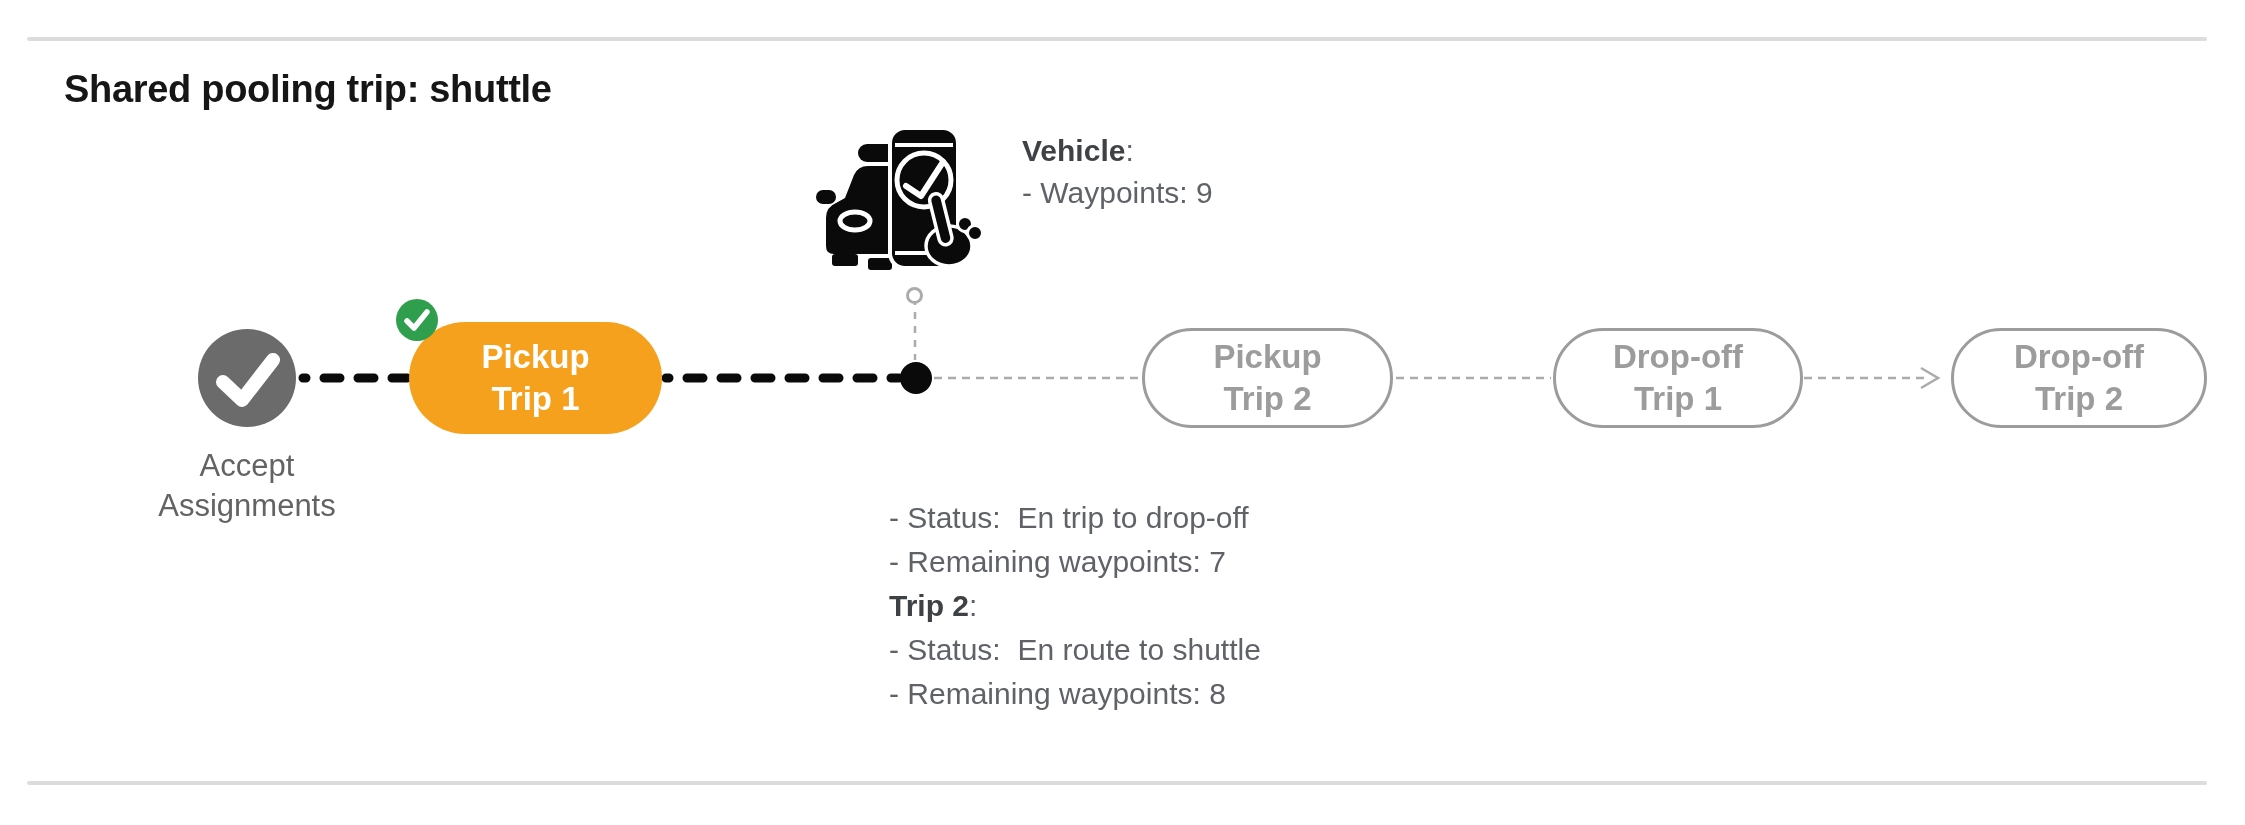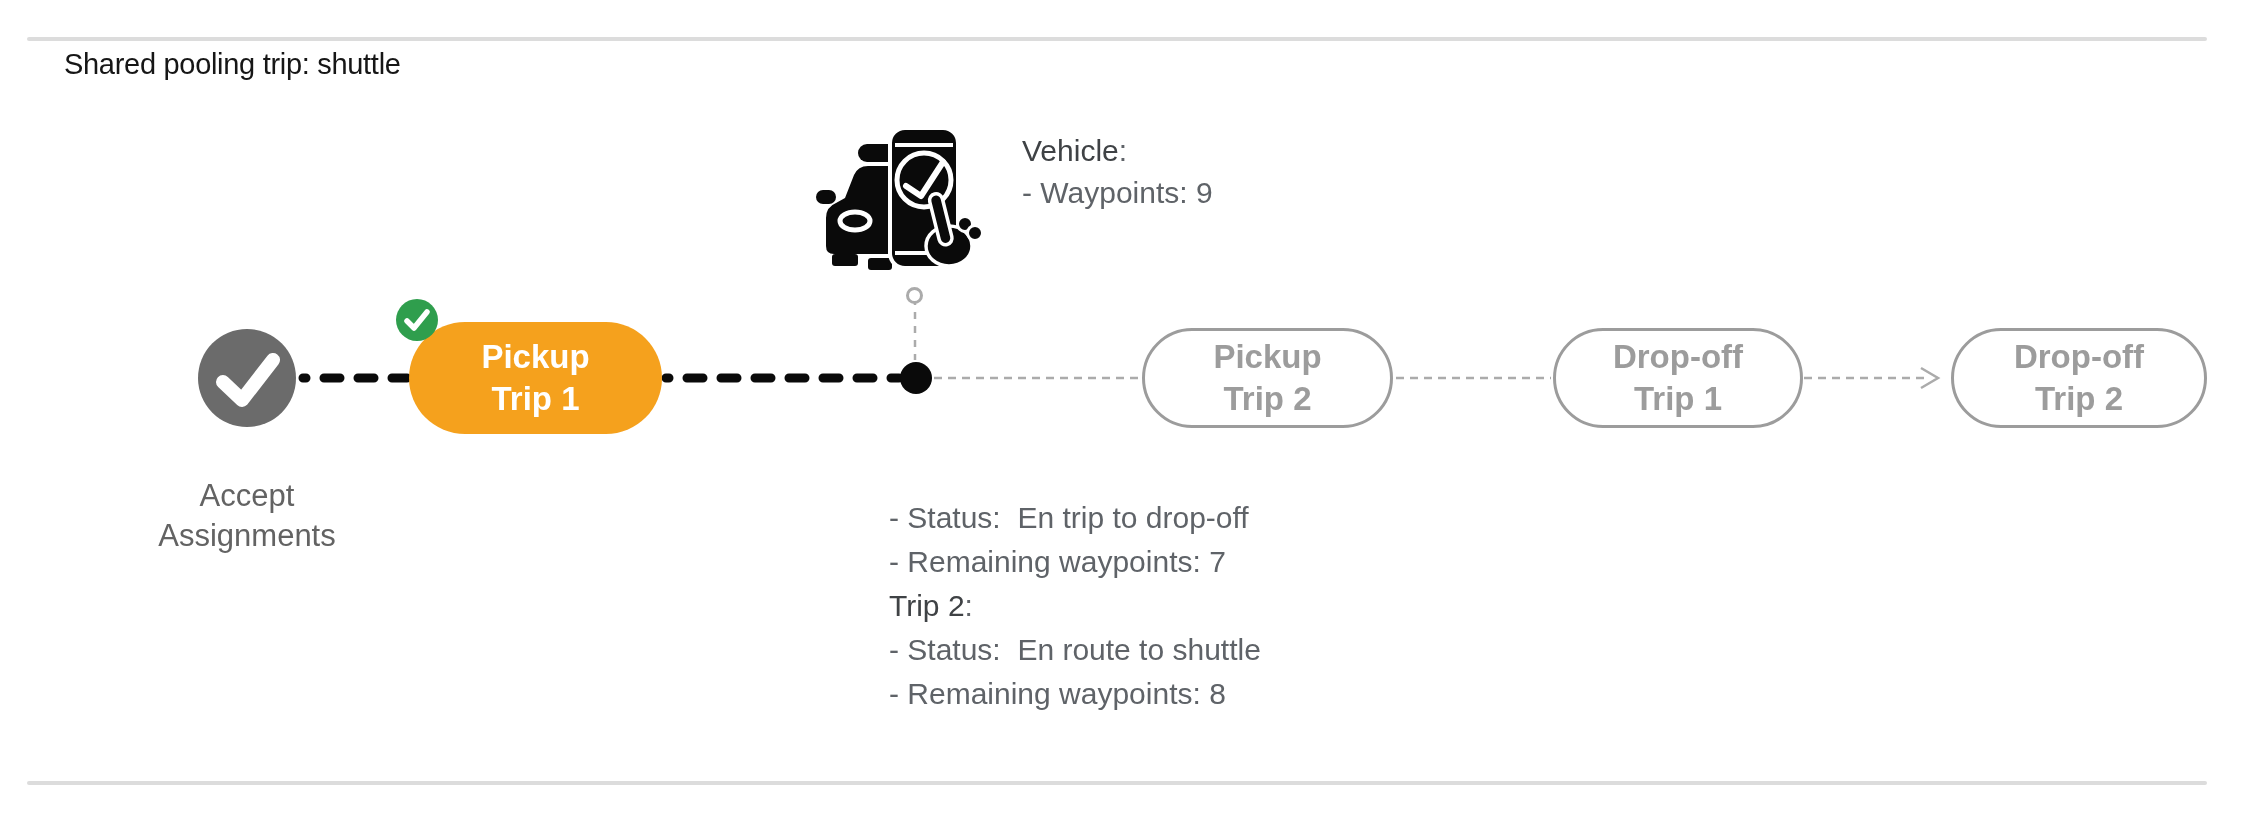--- a/index.html
+++ b/index.html
@@ -5,21 +5,21 @@
   html,body{margin:0;padding:0;background:#ffffff;}
   .stage{position:relative;width:2245px;height:825px;background:#ffffff;overflow:hidden;
          font-family:"Liberation Sans",sans-serif;}
 
   
   .divider{position:absolute;left:27px;width:2180px;height:4px;background:var(--divider-gray,#dcdcdc);border-radius:2px;}
   .divider.top{top:37px;}
   .divider.bottom{top:781px;}
 
   
-  .title{position:absolute;left:64px;top:48px;font-size:29px;font-weight:normal;
+  .title{position:absolute;left:64px;top:68px;font-size:38px;font-weight:bold;
          color:var(--title-black,#161616);letter-spacing:-0.3px;z-index:2;}
 
   
   svg.connectors{position:absolute;left:0;top:0;z-index:1;}
   .bold-dash{stroke:var(--path-black,#000);stroke-width:9;stroke-linecap:round;
              stroke-dasharray:16 18;stroke-dashoffset:13;fill:none;}
   .thin-dash{stroke:var(--path-gray,#ababab);stroke-width:2.5;stroke-dasharray:8 6;fill:none;}
   .vert-dash{stroke:var(--path-gray,#ababab);stroke-width:2.5;stroke-dasharray:7 7;fill:none;}
   .arrow-head{stroke:var(--path-gray,#ababab);stroke-width:2.5;fill:none;}
 
@@ -37,27 +37,27 @@
   #pill-dropoff1{left:1553px;width:250px;}
   #pill-dropoff2{left:1951px;width:256px;}
   .badge{left:396px;top:299px;width:42px;height:42px;border-radius:50%;
          background:var(--completed-green,#2f9e4d);z-index:3;}
   .dot{left:900px;top:362px;width:32px;height:32px;border-radius:50%;background:var(--path-black,#000);}
   .small-circle{left:906px;top:287px;width:17px;height:17px;border-radius:50%;background:#ffffff;
                 border:3px solid var(--path-gray,#ababab);box-sizing:border-box;}
 
   
   .accept-label{position:absolute;left:97px;top:446px;width:300px;text-align:center;
-                font-size:31px;line-height:40px;color:var(--label-gray,#636363);z-index:2;margin-top:30px;}
+                font-size:31px;line-height:40px;color:var(--label-gray,#636363);z-index:2;}
   .vehicle-icon{position:absolute;left:816px;top:118px;z-index:2;}
   .vehicle-info{position:absolute;left:1022px;top:130px;font-size:30px;line-height:42px;
                 color:var(--info-gray,#5f6368);z-index:2;}
   .trip-info{position:absolute;left:889px;top:496px;font-size:30px;line-height:44px;
              color:var(--info-gray,#5f6368);z-index:2;}
-  .info-heading{font-weight:normal;color:var(--heading-gray,#3f4245);}
+  .info-heading{font-weight:bold;color:var(--heading-gray,#3f4245);}
   .info-line{white-space:pre-wrap;}
 </style>
 </head>
 <body>
 
 <div class="stage">
 
   <div class="divider top"></div>
   <div class="divider bottom"></div>
 

